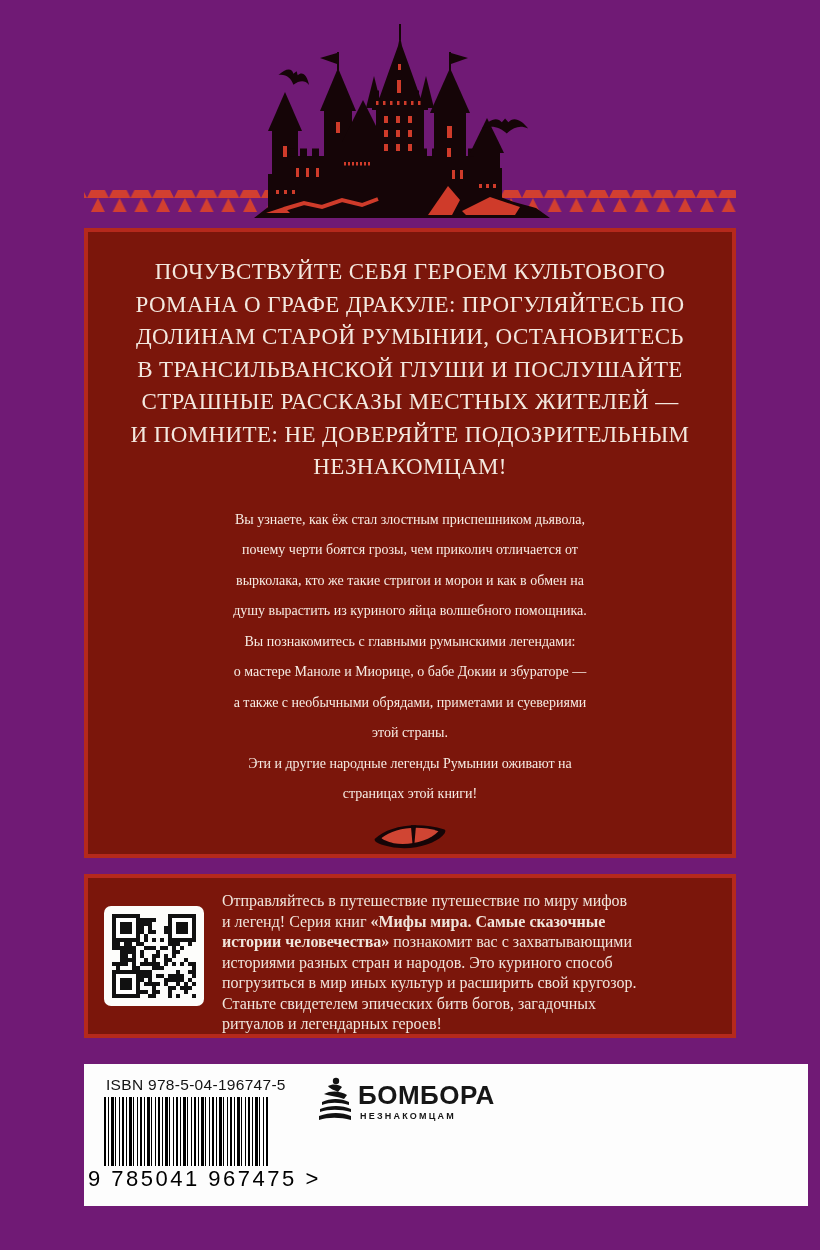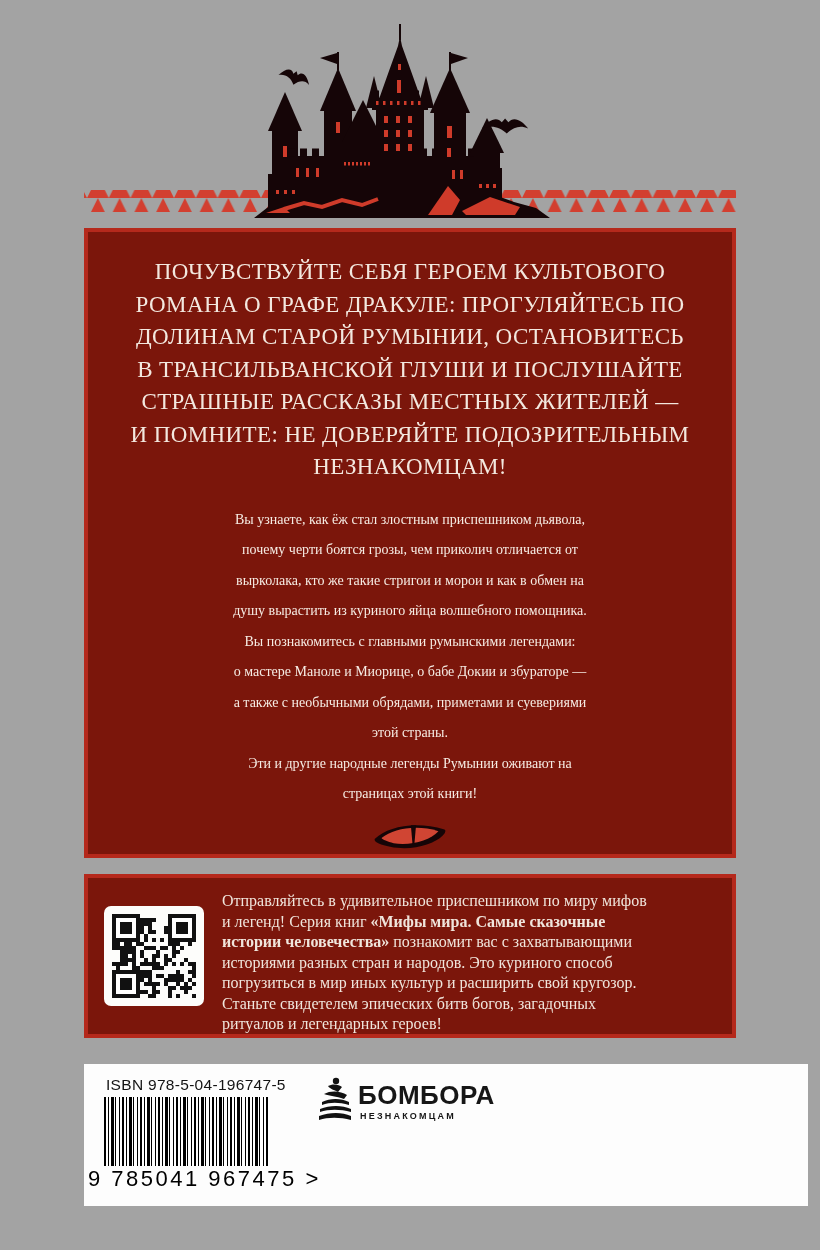--- a/index.html
+++ b/index.html
@@ -1,16 +1,16 @@
 <!DOCTYPE html>
 <html><head>
 <meta charset="utf-8">
 <style>
   html,body{margin:0;padding:0;background:#3a0c06;}
-  .page{position:relative;width:820px;height:1250px;background:#a3a3a3;overflow:hidden;
+  .page{position:relative;width:820px;height:1250px;background:#701a75;overflow:hidden;
         font-family:"Liberation Serif","DejaVu Serif",serif;}
   .hero{position:absolute;left:0;top:0;width:820px;height:222px;display:block;}
   .panel{position:absolute;left:84px;width:652px;box-sizing:border-box;
          background:#7b160b;border:4px solid #b5291c;}
   .panel-main{top:228px;height:630px;display:flex;flex-direction:column;align-items:center;}
   .headline{margin:24px 0 0 0;width:600px;text-align:center;white-space:pre-line;
             color:#f3e8df;font-size:23px;line-height:32.5px;font-weight:400;letter-spacing:.4px;}
   .bodytext{margin:21px 0 0 0;width:610px;text-align:center;white-space:pre-line;
             color:#f6ece4;font-size:14px;line-height:30.5px;}
   .eye{margin-top:10px;width:86px;height:40px;}
@@ -315,21 +315,21 @@
             <rect x="56" y="76" width="4" height="4"></rect>
             <rect x="72" y="76" width="4" height="4"></rect>
             <rect x="36" y="80" width="4" height="4"></rect>
             <rect x="40" y="80" width="4" height="4"></rect>
             <rect x="56" y="80" width="4" height="4"></rect>
             <rect x="64" y="80" width="4" height="4"></rect>
             <rect x="80" y="80" width="4" height="4"></rect>
           </g>
         </svg>
       </div>
-    <p class="series-text"><span>Отправляйтесь в удивительное приспешником по миру мифов
+    <p class="series-text"><span>Отправляйтесь в путешествие путешествие по миру мифов
 и легенд! Серия книг </span><b>«Мифы мира. Самые сказочные
 истории человечества»</b><span> познакомит вас с захватывающими
 историями разных стран и народов. Это куриного способ
 погрузиться в мир иных культур и расширить свой кругозор.
 Станьте свидетелем эпических битв богов, загадочных
 ритуалов и легендарных героев!</span></p>
   </section>
 
   <section class="whitebar">
     <div class="isbn-label">ISBN 978-5-04-196747-5</div>

